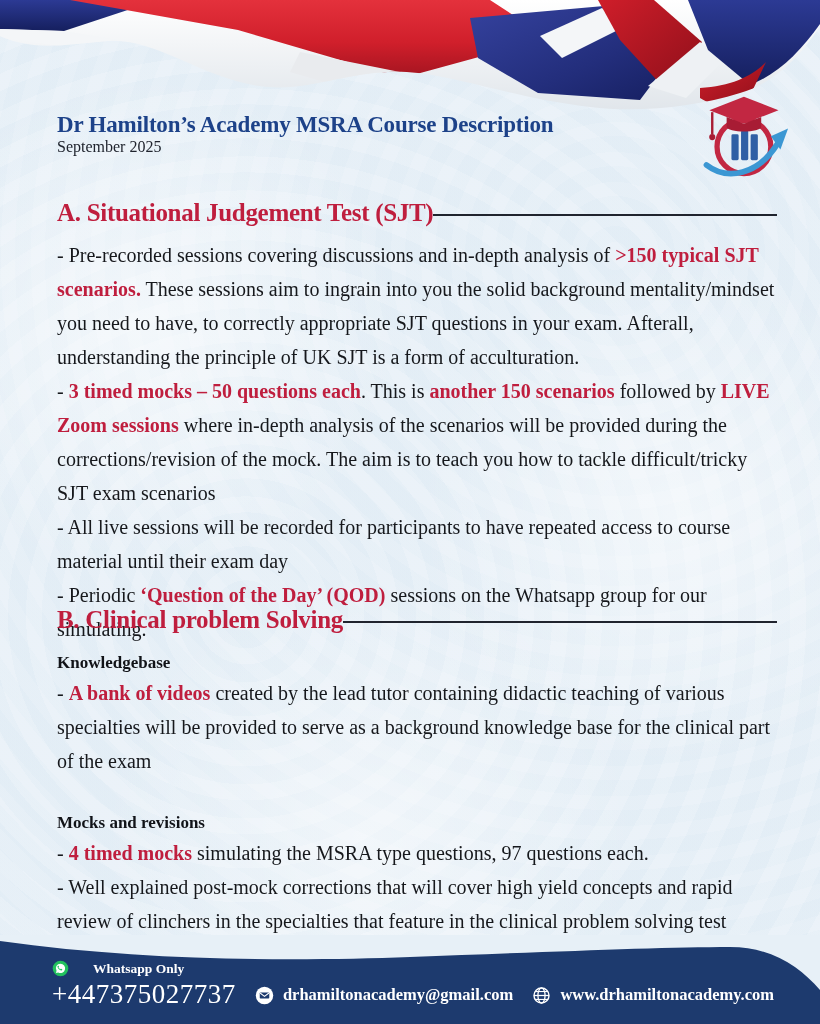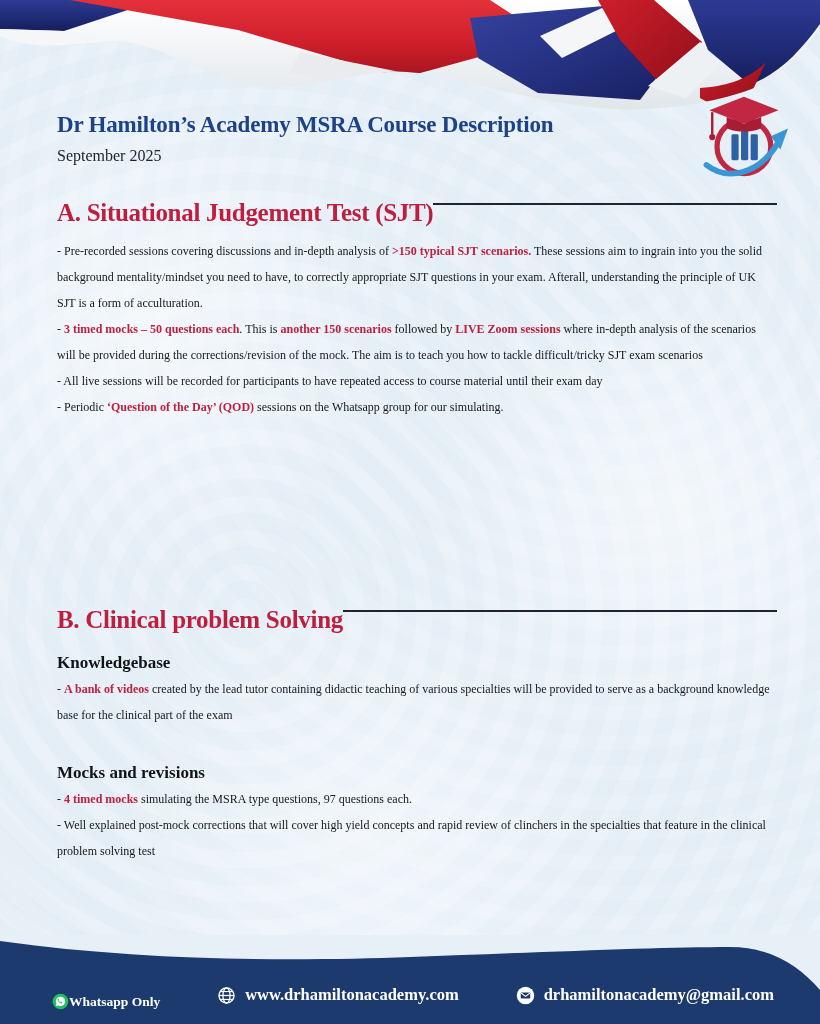--- a/index.html
+++ b/index.html
@@ -16,43 +16,43 @@
       radial-gradient(circle at 45% 82%, rgba(255,255,255,0.45) 0%, rgba(255,255,255,0) 28%),
       repeating-radial-gradient(circle at 30% 60%, rgba(255,255,255,0.10) 0 16px, rgba(208,226,240,0.10) 16px 34px),
       repeating-radial-gradient(circle at 75% 25%, rgba(255,255,255,0.08) 0 14px, rgba(208,226,240,0.08) 14px 30px),
       #e7f0f7;
   }
   .flag { position:absolute; top:0; left:0; width:820px; height:175px; }
   .logo { position:absolute; top:92px; left:688px; width:108px; height:96px; }
 
   .header { position:absolute; left:57px; top:112px; width:610px; }
   .title { font-size:23px; font-weight:bold; color:#1d4289; letter-spacing:-0.2px; }
-  .date  { font-size:16px; color:#20242e; margin-top:9px; }
+  .date  { font-size:16px; color:#20242e; }
 
   .section { position:absolute; left:57px; width:720px; }
   #section-a { top:199px; }
   #section-b { top:606px; }
-  .sec-head { display:flex; align-items:flex-start; margin-bottom:11px; }
+  .sec-head { display:flex; align-items:center; margin-bottom:11px; }
   .sec-head h2 { font-size:25px; font-weight:bold; color:#bf1e3e; letter-spacing:-0.3px; white-space:nowrap; }
   .rule { flex:1; height:2px; background:#20242e; margin-top:4px; }
 
-  .body-text p { font-size:12px; line-height:26px; color:#16181c; }
+  .body-text p { font-size:20px; line-height:34px; color:#16181c; }
   .accent { color:#bf1e3e; font-weight:bold; }
   .sub-head { font-size:17px; font-weight:bold; color:#111318; line-height:26px; margin-top:16px; }
   .gap-top { margin-top:32px; }
 
   .footer { position:absolute; left:0; top:935px; width:820px; height:89px; background:#1d3a6e; }
   .footer-curve { position:absolute; top:0; left:0; width:820px; height:58px; }
   .footer-content {
     position:absolute; inset:0;
     display:flex; align-items:flex-end; justify-content:space-between;
     padding:0 46px 14px 52px;
   }
   .contact-left { display:flex; flex-direction:column; gap:2px; }
-  .wa-row { display:flex; align-items:center; gap:0; }
+  .wa-row { display:flex; align-items:center; gap:24px; }
   .wa-label { font-size:13.5px; font-weight:bold; color:#ffffff; }
   .phone { font-size:27px; font-weight:normal; color:#ffffff; letter-spacing:0.5px; }
   .contact-item { display:flex; align-items:center; gap:9px; margin-bottom:5px; }
   .contact-item span.txt { font-size:16.5px; font-weight:bold; color:#ffffff; }
   .icon-svg { display:block; }
 </style>
 </head>
 <body>
 
 <div class="page">
@@ -154,35 +154,36 @@
     <div class="footer-content">
       <div class="contact-left">
         <div class="wa-row">
           <svg class="icon-svg" width="17" height="17" viewBox="0 0 24 24" aria-hidden="true">
             <circle cx="12" cy="12" r="11" fill="#23c15e"></circle>
             <path d="M12 5.2 A6.6 6.6 0 0 0 6.4 15.3 L5.6 18.4 L8.8 17.6 A6.6 6.6 0 1 0 12 5.2 Z" fill="#ffffff"></path>
             <path d="M9.6 8.6 c-.3-.6-.6-.6-.9-.6 -.5 0-1 .6-1 1.5 0 .9.7 2.1 1.7 3.2 1.2 1.3 2.6 2 3.6 2 .8 0 1.4-.4 1.5-1 .1-.4 0-.6-.3-.8 l-1.2-.6 c-.3-.1-.5-.1-.7.2 -.2.3-.4.5-.7.4 -.4-.1-1-.5-1.6-1.1 -.5-.6-.8-1.1-.8-1.4 0-.3.2-.4.4-.6 .2-.2.3-.4.2-.7 Z" fill="#23c15e"></path>
           </svg>
           <span class="wa-label">Whatsapp Only</span>
         </div>
+        <div class="phone">+447375027737</div>
+      </div>
+      <div class="contact-item">
+        <svg class="icon-svg" width="19" height="19" viewBox="0 0 24 24" aria-hidden="true">
+          <circle cx="12" cy="12" r="11" fill="#ffffff"></circle>
+          <rect x="6" y="8.2" width="12" height="7.6" rx="1" fill="#1d3a6e"></rect>
+          <path d="M6.4,8.8 L12,13 L17.6,8.8" fill="none" stroke="#ffffff" stroke-width="1.3"></path>
+        </svg>
+        <span class="txt">drhamiltonacademy@gmail.com</span>
       </div>
       <div class="contact-item">
         <svg class="icon-svg" width="19" height="19" viewBox="0 0 24 24" aria-hidden="true">
           <circle cx="12" cy="12" r="9.5" fill="none" stroke="#ffffff" stroke-width="1.8"></circle>
           <ellipse cx="12" cy="12" rx="4.5" ry="9.5" fill="none" stroke="#ffffff" stroke-width="1.6"></ellipse>
           <line x1="2.5" y1="12" x2="21.5" y2="12" stroke="#ffffff" stroke-width="1.6"></line>
           <line x1="4" y1="7" x2="20" y2="7" stroke="#ffffff" stroke-width="1.4"></line>
           <line x1="4" y1="17" x2="20" y2="17" stroke="#ffffff" stroke-width="1.4"></line>
         </svg>
         <span class="txt">www.drhamiltonacademy.com</span>
       </div>
-      <div class="contact-item">
-        <svg class="icon-svg" width="19" height="19" viewBox="0 0 24 24" aria-hidden="true">
-          <circle cx="12" cy="12" r="11" fill="#ffffff"></circle>
-          <rect x="6" y="8.2" width="12" height="7.6" rx="1" fill="#1d3a6e"></rect>
-          <path d="M6.4,8.8 L12,13 L17.6,8.8" fill="none" stroke="#ffffff" stroke-width="1.3"></path>
-        </svg>
-        <span class="txt">drhamiltonacademy@gmail.com</span>
-      </div>
     </div>
   </footer>
 
 </div>
 
 </body></html>

